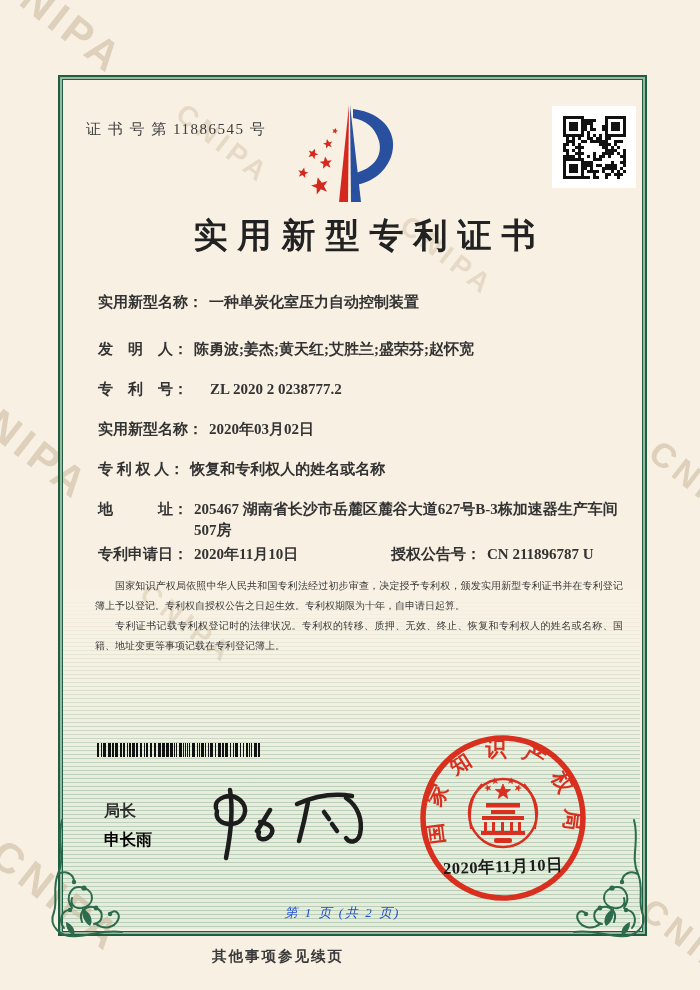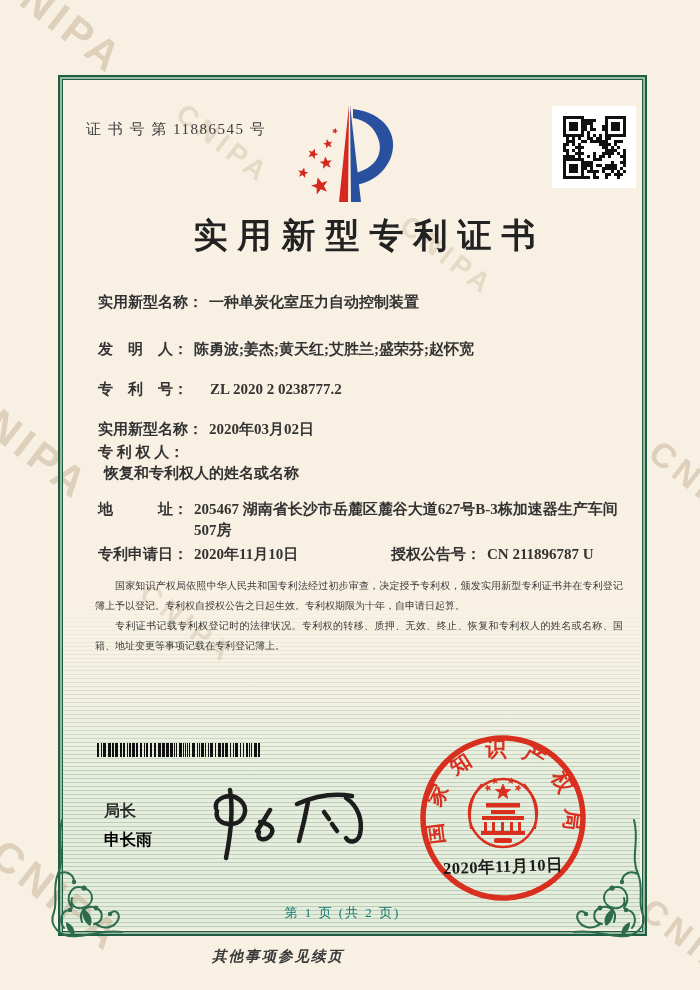--- a/index.html
+++ b/index.html
@@ -45,42 +45,42 @@
   .qr-box{position:absolute;left:552px;top:106px;width:84px;height:82px;background:#fff;z-index:5;
           display:flex;align-items:center;justify-content:center;}
   .title{position:absolute;left:74px;top:213px;width:591px;text-align:center;font-size:34px;font-weight:700;
          letter-spacing:10px;color:#222;z-index:5;}
 
   
   .row{position:absolute;left:98px;display:flex;font-size:15px;font-weight:600;color:#333;z-index:5;line-height:21px;}
   .row .lbl{white-space:pre;}
   .row .val{margin-left:6px;max-width:428px;}
   .r-name{top:292px;} .r-inv{top:339px;} .r-pno{top:379px;gap:16px;} .r-fdate{top:419px;}
-  .r-owner{top:442px;flex-direction:column;} .r-addr{top:499px;} .r-gdate{top:544px;} .r-gno{top:544px;left:352px;margin-left:39px;}
+  .r-owner{top:459px;} .r-addr{top:499px;} .r-gdate{top:544px;} .r-gno{top:544px;left:352px;margin-left:39px;}
 
   
   .body-text{position:absolute;left:95px;top:576px;width:528px;font-size:10px;line-height:20px;
              color:#3a3a3a;text-align:justify;z-index:5;}
   .body-text p{margin:0;text-indent:2em;}
 
   
   .barcode{position:absolute;left:97px;top:743px;z-index:5;}
   .signer-title{position:absolute;left:104px;top:801px;font-size:16px;font-weight:600;color:#2e2e2e;z-index:5;}
   .signer-name{position:absolute;left:104px;top:824px;font-size:16px;font-weight:600;color:#000000;z-index:5;margin-top:6px;}
   .signature{position:absolute;left:200px;top:778px;z-index:5;}
 
   .seal{position:absolute;left:418px;top:733px;width:170px;height:170px;z-index:6;}
   .seal svg{position:absolute;left:0;top:0;}
   .seal-date{position:absolute;left:0;top:123px;width:170px;text-align:center;font-size:16.5px;font-weight:600;
              color:#1b1b1b;letter-spacing:0.5px;transform:rotate(-2deg);z-index:7;}
 
   .page-num{position:absolute;left:58px;top:904px;width:569px;text-align:center;font-size:13px;
-            letter-spacing:2px;color:#0f766e;z-index:5;}
+            letter-spacing:2px;color:#1d4ed8;z-index:5;font-style:italic;}
   .continuation{position:absolute;left:0;top:947px;width:556px;text-align:center;font-size:14.5px;
-                font-weight:600;letter-spacing:2px;color:#3a3a3a;z-index:5;font-style:italic;}
+                font-weight:600;letter-spacing:2px;color:#3a3a3a;z-index:5;}
 </style>
 </head>
 <body>
 
 <div class="page">
 
   <div class="guilloche"></div>
 
   <span class="wm big wm1">CNIPA</span>
   <span class="wm sm  wm2">CNIPA</span>

